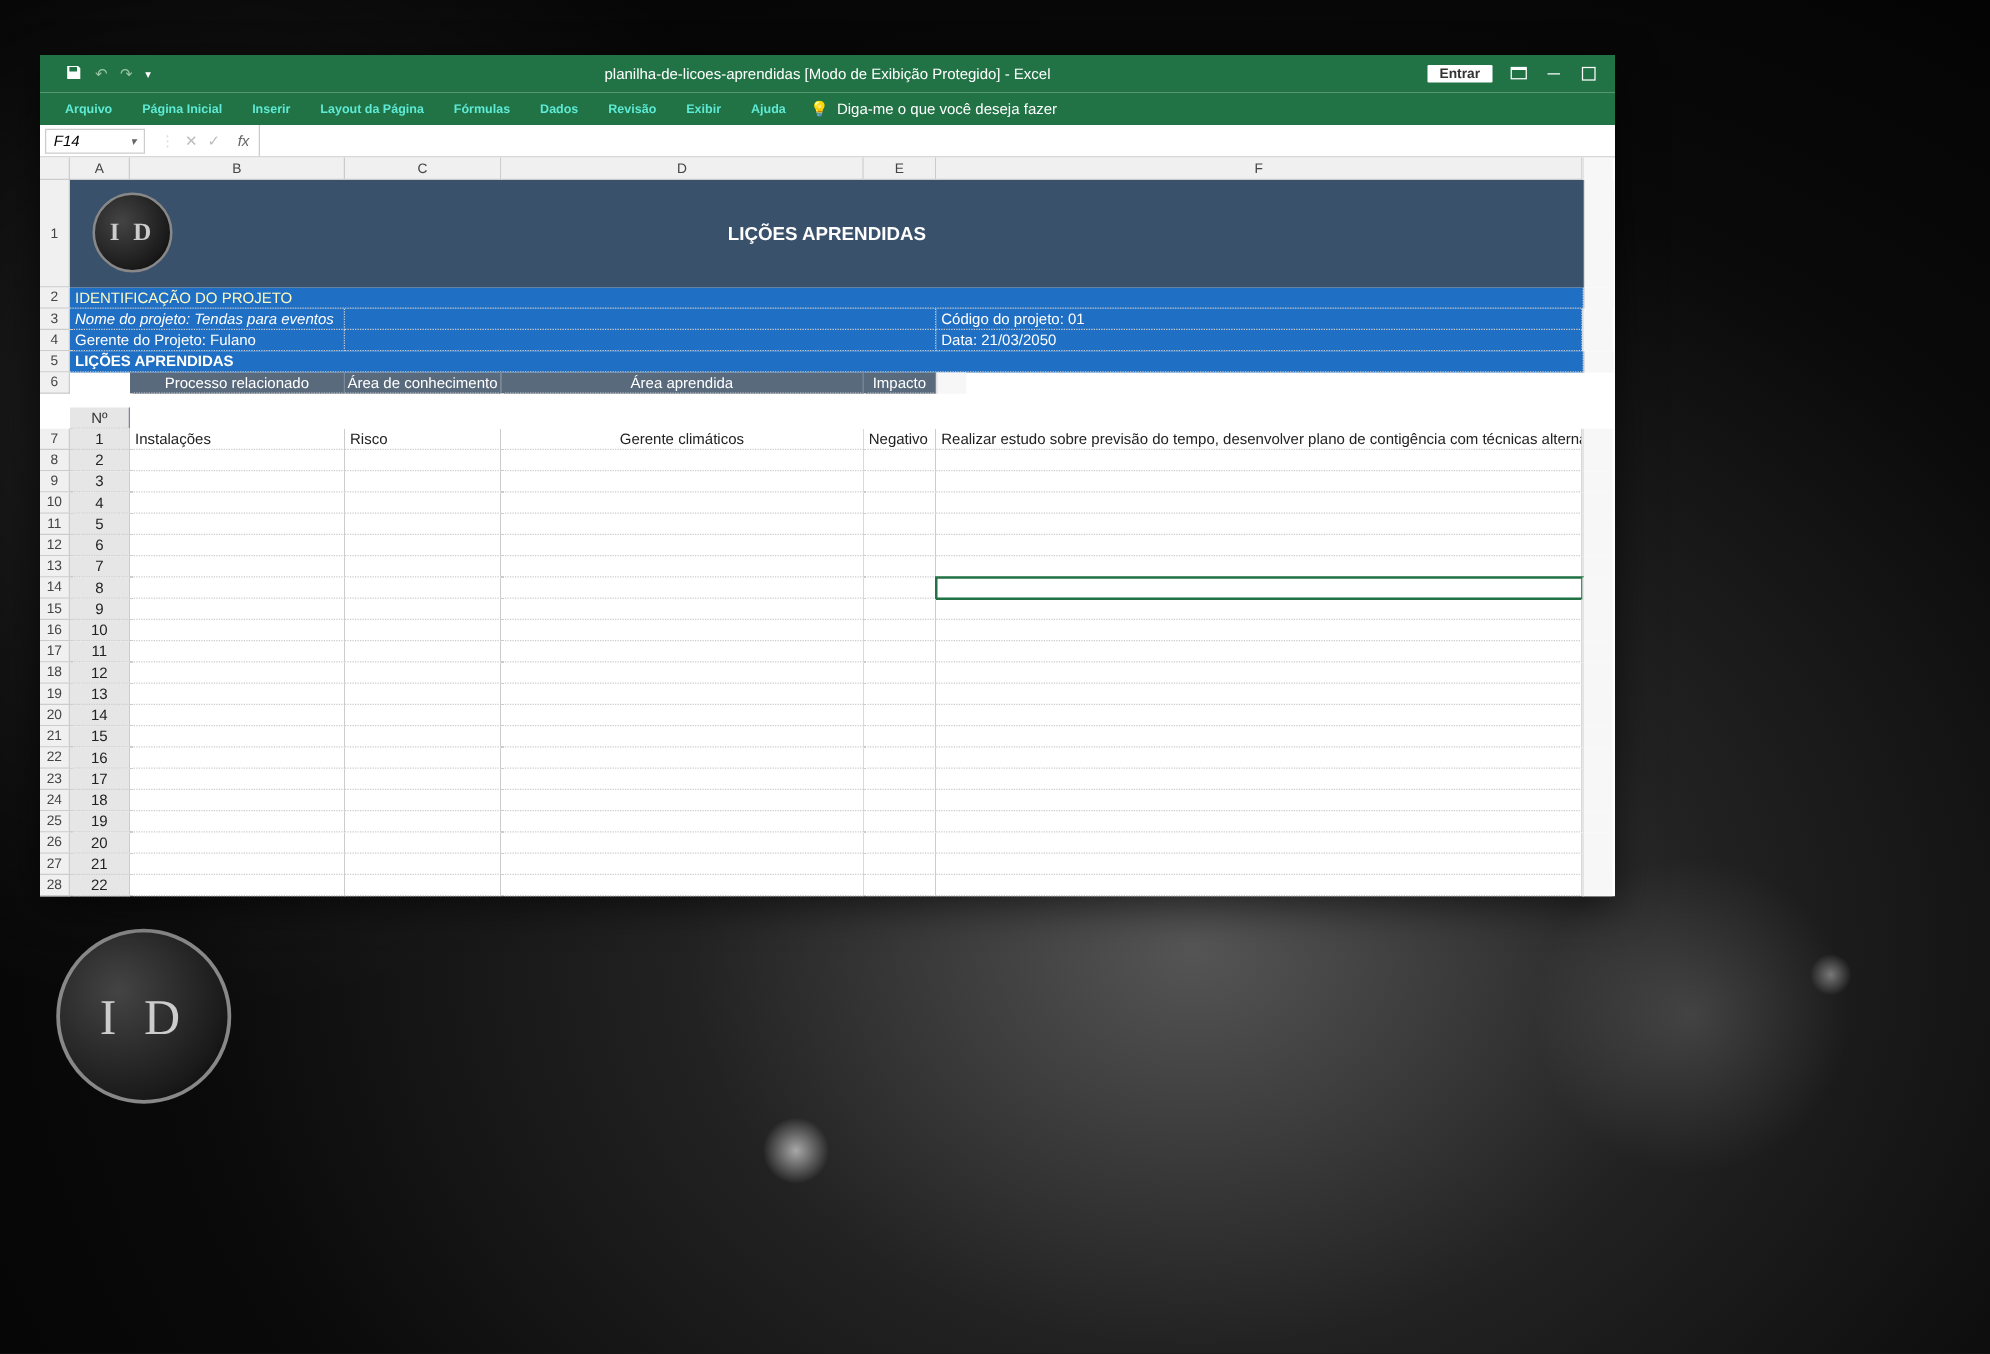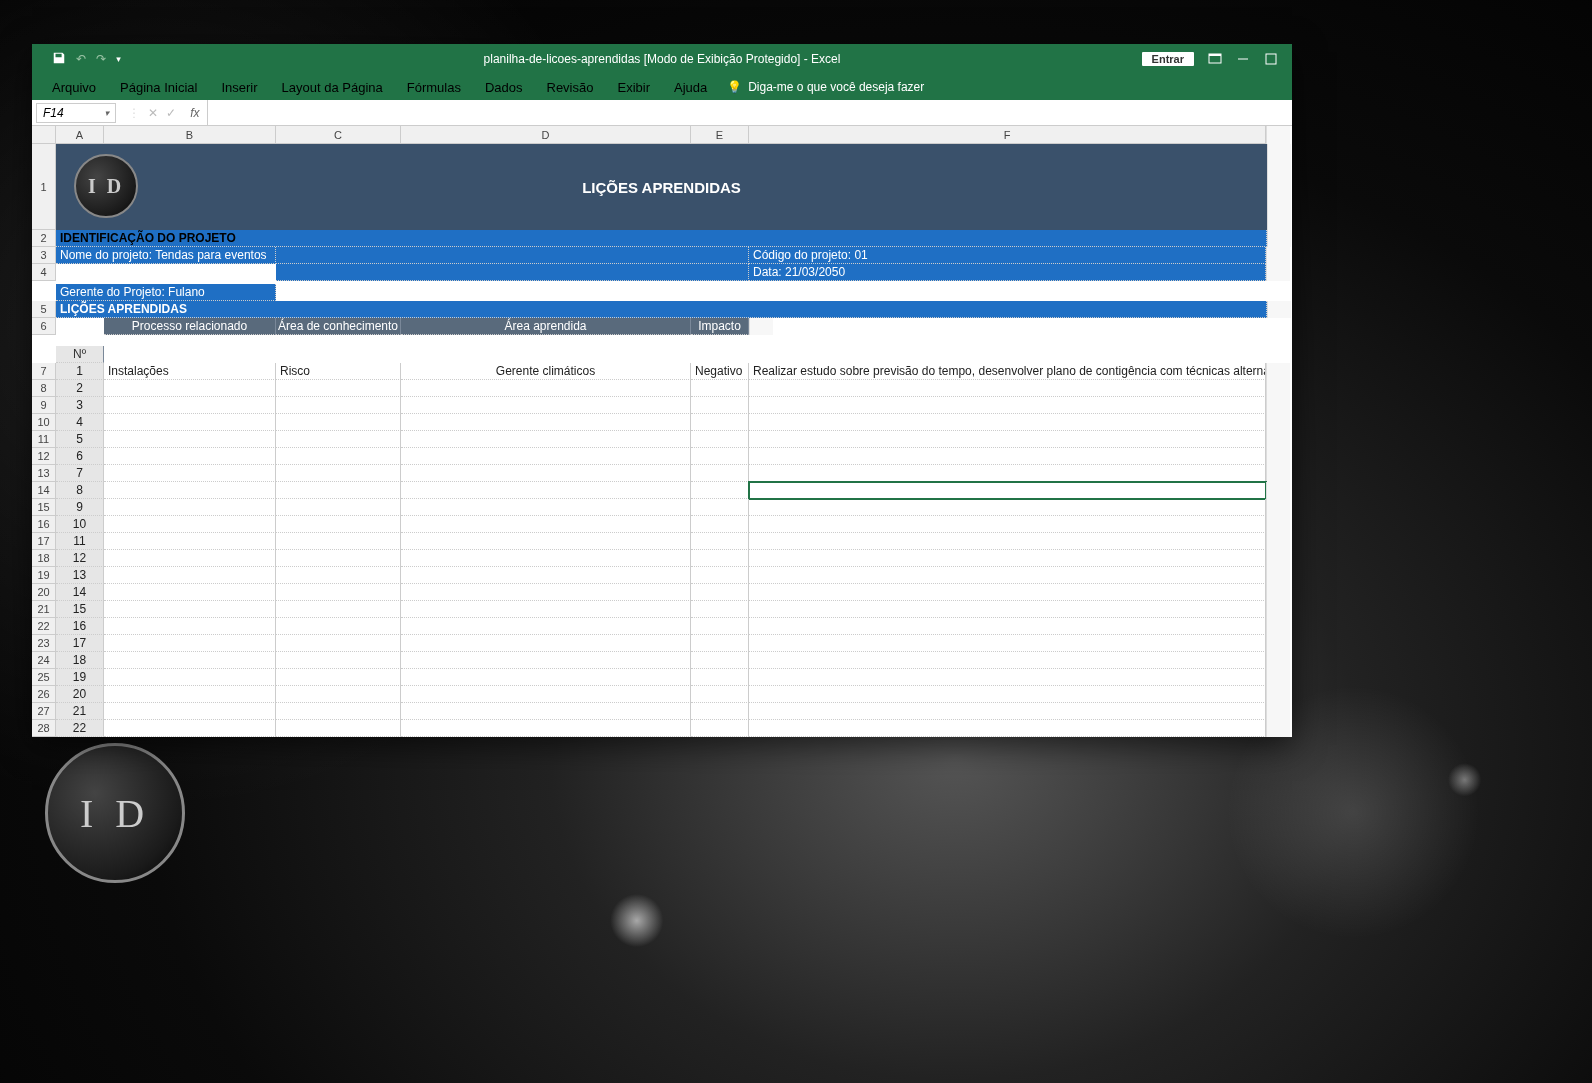--- a/index.html
+++ b/index.html
@@ -73,24 +73,25 @@
 .win-ctrl { width: 14px; height: 14px; display: inline-flex; }
 .ribbon-tabs {
   background: #217346;
   display: flex;
   align-items: center;
   padding: 0 8px;
   height: 26px;
   gap: 0;
 }
 .ribbon-tab {
-  color: #000000;
-  font-size: 13px;
+  color: #5eead4;
+  font-size: 10px;
   padding: 5px 12px;
   cursor: pointer;
+  font-weight: bold;
 }
 .tellme { display: flex; align-items: center; gap: 6px; color: #fff; font-size: 12px; margin-left: 8px; }
 .formula-bar {
   display: flex;
   align-items: center;
   border-bottom: 1px solid #ccc;
   background: #fff;
   height: 26px;
 }
 .namebox {
@@ -175,21 +176,21 @@
   background: radial-gradient(circle at 35% 35%, #444 0%, #1a1a1a 70%, #000 100%);
   border: 2px solid #888;
   display: flex;
   align-items: center;
   justify-content: center;
   color: #ccc;
   font-family: Georgia, serif;
   font-size: 20px;
   letter-spacing: 3px;
 }
-.section-hdr { background: #1f6fc4; color: #000000; font-weight: bold; height: 17px; }
+.section-hdr { background: #1f6fc4; color: #fef9c3; font-weight: normal; height: 17px; }
 .blue-row { background: #1f6fc4; color: #fff; height: 17px; }
 .section-hdr2 { background: #1f6fc4; color: #fff; font-weight: bold; height: 17px; }
 .tbl-head { background: #596a7c; color: #fff; text-align: center; height: 17px; border-right:1px solid #7a8899 !important; }
 .tbl-head.cA { background: #e6e6e6; color:#333;margin-top:28px; }
 .tbl-row { height: 17px; }
 .tbl-row .cA { background: #e6e6e6; text-align: center; justify-content: center; border-right:1px solid #bbb; border-bottom:1px solid #bbb; }
 .tbl-row .cell { border-right: 1px solid #ccc; border-bottom: 1px dotted #ccc; }
 .selected-cell { outline: 2px solid #217346; outline-offset: -1px; background:#fff; }
 .center { justify-content: center; }
 .spacer-right { width: 24px; min-width:24px; border-left:1px solid #ddd; background:#f7f7f7; }
@@ -286,29 +287,29 @@
     </div>
 
     <div class="row">
       <div class="rh" style="height:17px;">2</div>
       <div class="cell section-hdr" style="width:1211px;">IDENTIFICAÇÃO DO PROJETO</div>
       <div class="spacer-right" style="height:17px;"></div>
     </div>
 
     <div class="row">
       <div class="rh" style="height:17px;">3</div>
-      <div class="cell blue-row" style="width:220px;">Nome do projeto:  Tendas para eventos</div>
+      <div class="cell blue-row" style="width:220px;font-style:italic;">Nome do projeto:  Tendas para eventos</div>
       <div class="cell blue-row lightfill" style="width:473px;"></div>
       <div class="cell blue-row" style="width:517px;">Código do projeto: 01</div>
       <div class="spacer-right" style="height:17px;"></div>
     </div>
 
     <div class="row">
       <div class="rh" style="height:17px;">4</div>
-      <div class="cell blue-row" style="width:220px;margin-top:20px;">Gerente do Projeto:  Fulano</div>
+      <div class="cell blue-row" style="width:220px;">Gerente do Projeto:  Fulano</div>
       <div class="cell blue-row lightfill" style="width:473px;"></div>
       <div class="cell blue-row" style="width:517px;">Data: 21/03/2050</div>
       <div class="spacer-right" style="height:17px;"></div>
     </div>
 
     <div class="row">
       <div class="rh" style="height:17px;">5</div>
       <div class="cell section-hdr2" style="width:1211px;">LIÇÕES APRENDIDAS</div>
       <div class="spacer-right" style="height:17px;"></div>
     </div>

